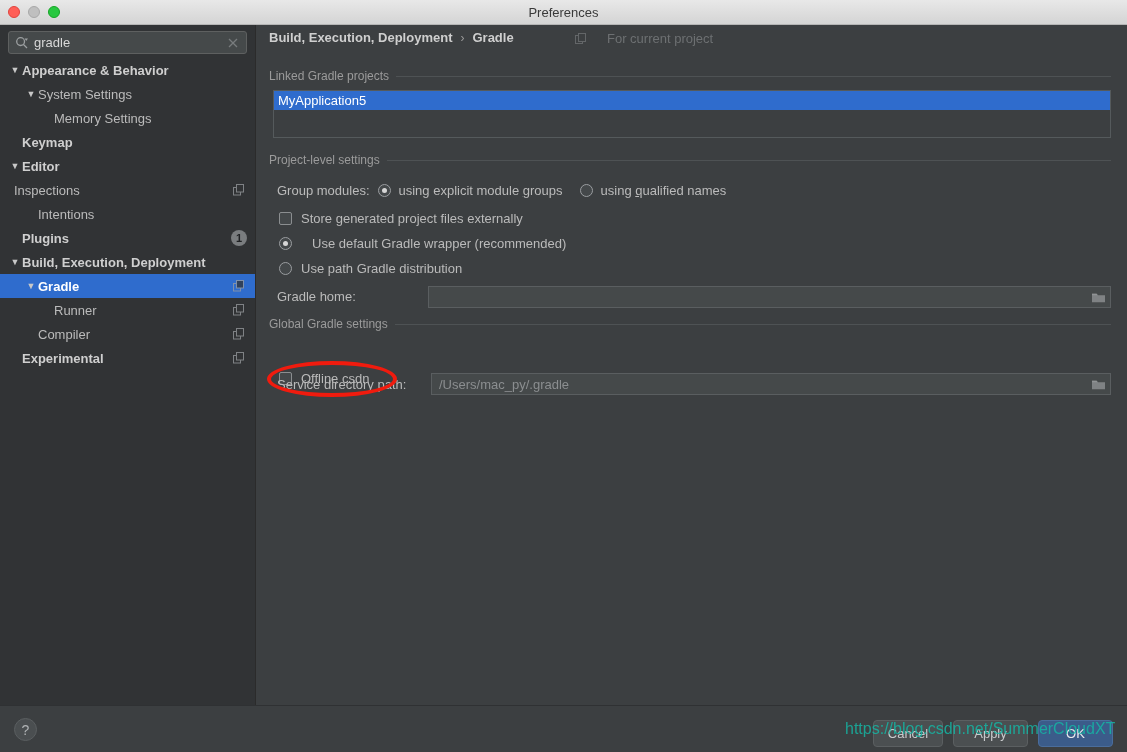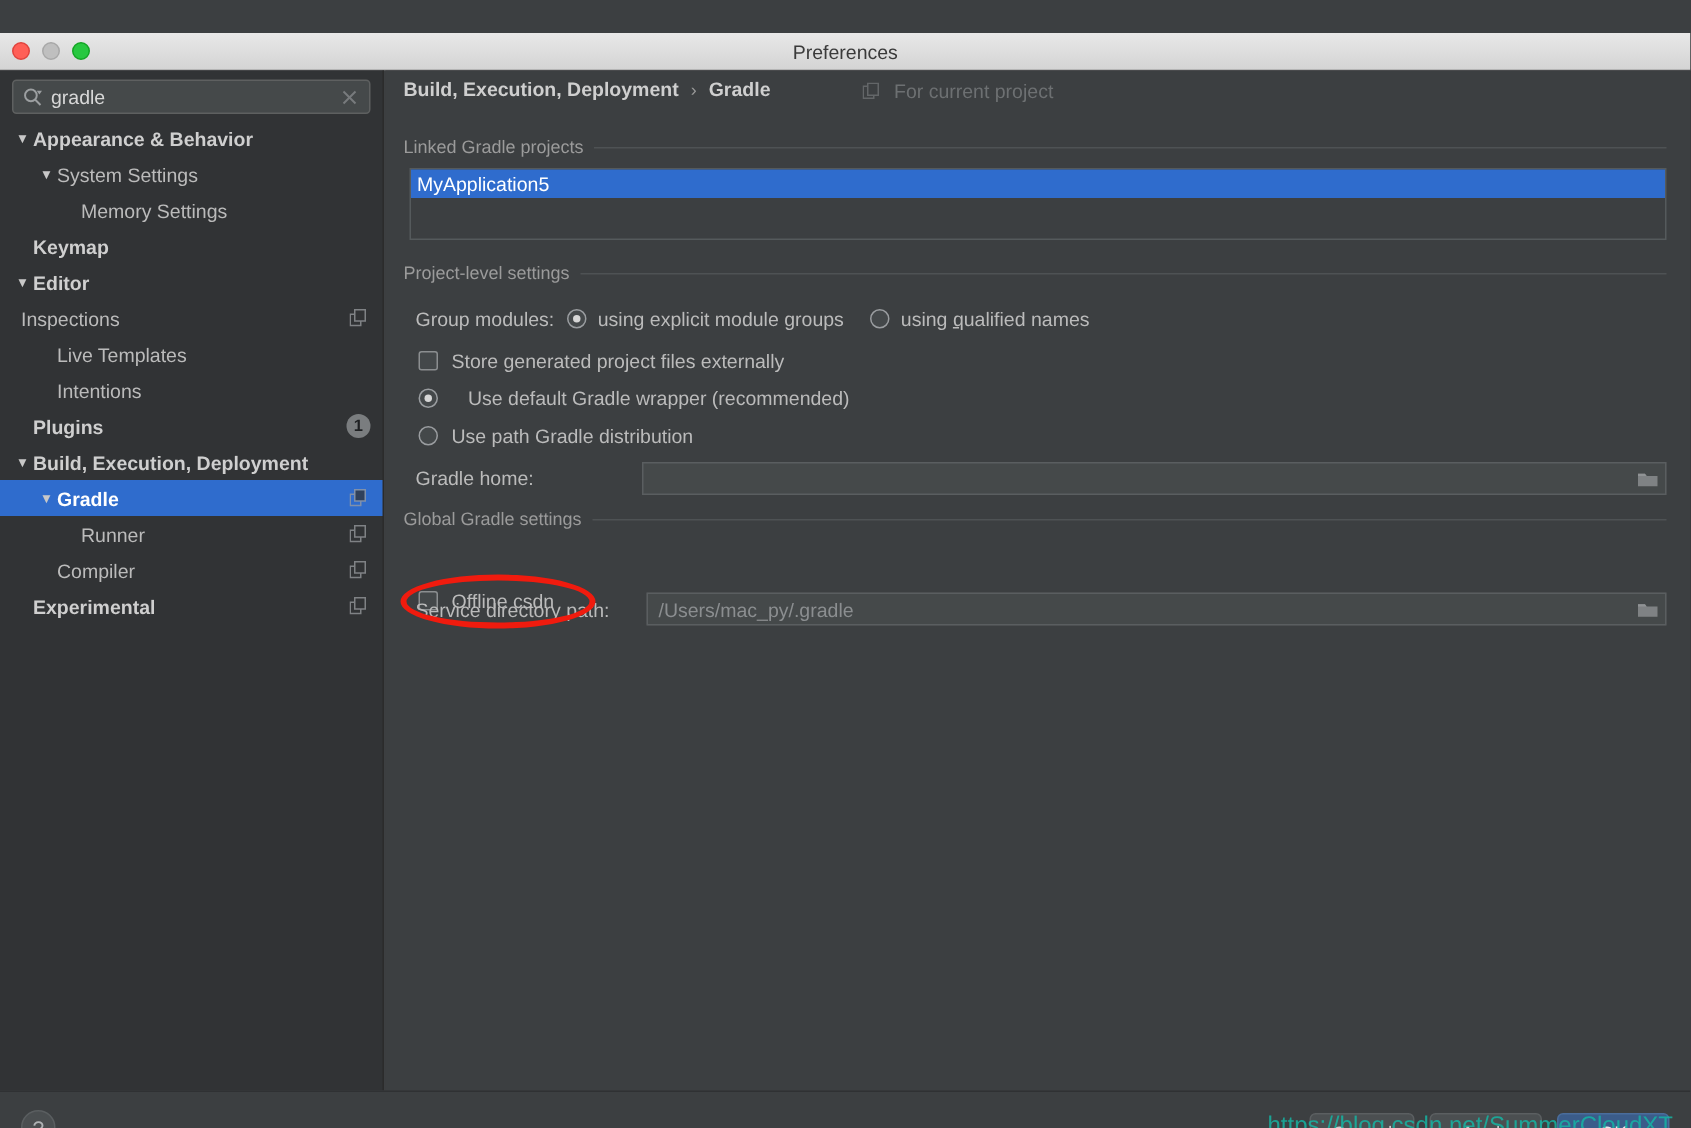--- a/index.html
+++ b/index.html
@@ -6,21 +6,20 @@
   html, body {
     width: 1127px; height: 752px;
     background: #3c3f41;
     font-family: "Liberation Sans", sans-serif;
     overflow: hidden;
   }
   #app {
     position: relative;
     width: 1127px; height: 616px;
     background: #2b2b2b;
-    margin-top: 22px;
   }
 
   
   .titlebar {
     position: absolute; top: 0; left: 0;
     width: 1127px; height: 25px;
     background: linear-gradient(#e8e8e8, #d4d4d4);
     border-bottom: 1px solid #b5b5b5;
     display: flex; align-items: center;
   }
@@ -107,21 +106,21 @@
   }
   .breadcrumb {
     position: absolute; left: 12px; top: 5px;
     display: flex; align-items: center; gap: 8px;
     font-size: 13px;
   }
   .crumb { color: #cfcfcf; font-weight: bold; }
   .crumb-sep { color: #9a9a9a; font-size: 12px; }
   .for-project {
     position: absolute; left: 318px; top: 6px;
-    display: flex; align-items: center; gap: 9px;
+    display: flex; align-items: center; gap: 20px;
     color: #6d7072; font-size: 13px;
   }
   .for-project-icon { width: 12px; height: 12px; opacity: .8; }
 
   
   .group {
     position: absolute; left: 12px;
     display: flex; align-items: center; gap: 7px;
     color: #9b9b9b; font-size: 12px; width: 842px;
   }
@@ -292,24 +291,20 @@
           <div class="tree-row" style="">
             <span class="arrow blank">▼</span>
             <span class="tree-label">Inspections</span>
             <span class="row-icon"><svg viewBox="0 0 12 12" width="12" height="12">
                 <rect x="0.5" y="3.5" width="7" height="7.5" fill="none" stroke="#9a9da0" stroke-width="1"></rect>
                 <rect x="3.5" y="0.5" width="7" height="7.5" fill="#313335" stroke="#9a9da0" stroke-width="1"></rect>
               </svg></span>
           </div>
           <div class="tree-row" style="padding-left: 24px;">
             <span class="arrow blank">▼</span>
-            <span class="tree-label">Live Templates</span>
-          </div>
-          <div class="tree-row" style="padding-left: 24px;">
-            <span class="arrow blank">▼</span>
             <span class="tree-label">Intentions</span>
           </div>
           <div class="tree-row bold" style="padding-left: 8px;">
             <span class="arrow blank">▼</span>
             <span class="tree-label">Plugins</span>
             <span class="badge">1</span>
           </div>
           <div class="tree-row bold" style="padding-left: 8px;">
             <span class="arrow">▼</span>
             <span class="tree-label">Build, Execution, Deployment</span>

